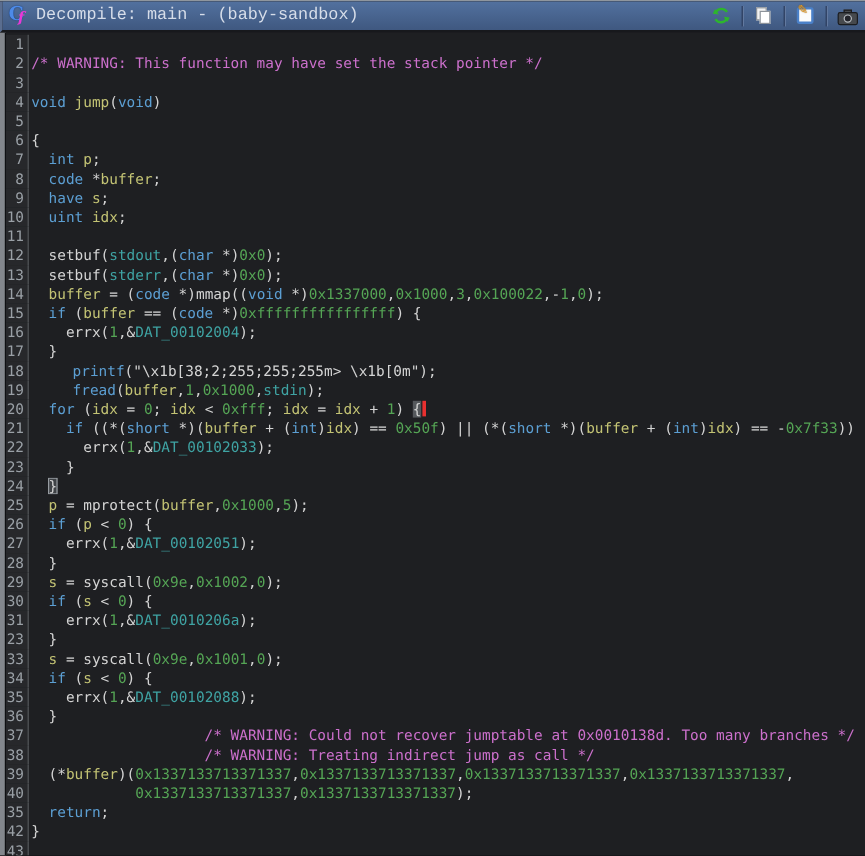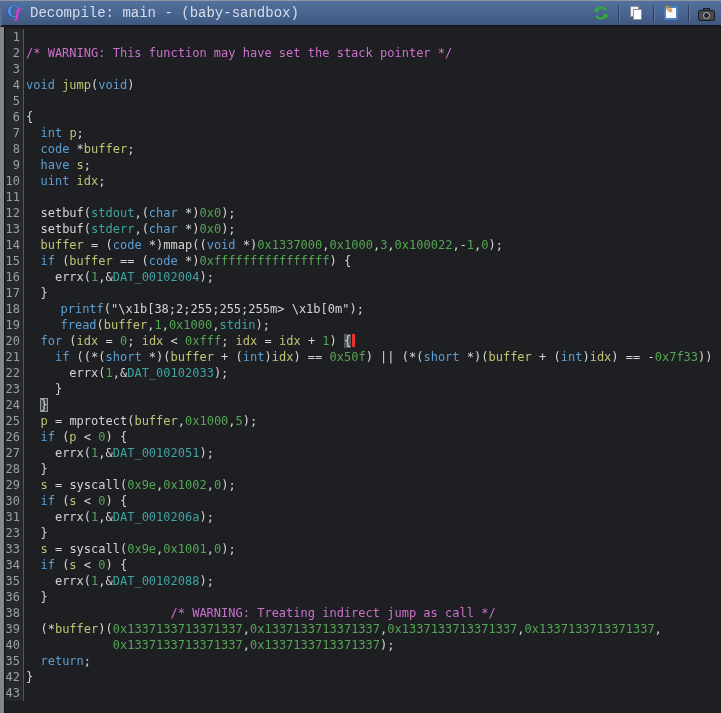--- a/index.html
+++ b/index.html
@@ -147,20 +147,21 @@
         <div class="line"><span class="ln">27</span><span class="code"><span class="seg-p">    </span><span class="seg-f">errx</span><span class="seg-p">(</span><span class="seg-n">1</span><span class="seg-p">,&amp;</span><span class="seg-g">DAT_00102051</span><span class="seg-p">);</span></span></div>
         <div class="line"><span class="ln">28</span><span class="code"><span class="seg-p">  }</span></span></div>
         <div class="line"><span class="ln">29</span><span class="code"><span class="seg-p">  </span><span class="seg-v">s</span><span class="seg-p"> = </span><span class="seg-f">syscall</span><span class="seg-p">(</span><span class="seg-n">0x9e</span><span class="seg-p">,</span><span class="seg-n">0x1002</span><span class="seg-p">,</span><span class="seg-n">0</span><span class="seg-p">);</span></span></div>
         <div class="line"><span class="ln">30</span><span class="code"><span class="seg-p">  </span><span class="seg-k">if</span><span class="seg-p"> (</span><span class="seg-v">s</span><span class="seg-p"> &lt; </span><span class="seg-n">0</span><span class="seg-p">) {</span></span></div>
         <div class="line"><span class="ln">31</span><span class="code"><span class="seg-p">    </span><span class="seg-f">errx</span><span class="seg-p">(</span><span class="seg-n">1</span><span class="seg-p">,&amp;</span><span class="seg-g">DAT_0010206a</span><span class="seg-p">);</span></span></div>
         <div class="line"><span class="ln">23</span><span class="code"><span class="seg-p">  }</span></span></div>
         <div class="line"><span class="ln">33</span><span class="code"><span class="seg-p">  </span><span class="seg-v">s</span><span class="seg-p"> = </span><span class="seg-f">syscall</span><span class="seg-p">(</span><span class="seg-n">0x9e</span><span class="seg-p">,</span><span class="seg-n">0x1001</span><span class="seg-p">,</span><span class="seg-n">0</span><span class="seg-p">);</span></span></div>
         <div class="line"><span class="ln">34</span><span class="code"><span class="seg-p">  </span><span class="seg-k">if</span><span class="seg-p"> (</span><span class="seg-v">s</span><span class="seg-p"> &lt; </span><span class="seg-n">0</span><span class="seg-p">) {</span></span></div>
         <div class="line"><span class="ln">35</span><span class="code"><span class="seg-p">    </span><span class="seg-f">errx</span><span class="seg-p">(</span><span class="seg-n">1</span><span class="seg-p">,&amp;</span><span class="seg-g">DAT_00102088</span><span class="seg-p">);</span></span></div>
         <div class="line"><span class="ln">36</span><span class="code"><span class="seg-p">  }</span></span></div>
+        <div class="line"><span class="ln">37</span><span class="code"><span class="seg-p">                    </span><span class="seg-c">/* WARNING: Could not recover jumptable at 0x0010138d. Too many branches */</span></span></div>
         <div class="line"><span class="ln">38</span><span class="code"><span class="seg-p">                    </span><span class="seg-c">/* WARNING: Treating indirect jump as call */</span></span></div>
         <div class="line"><span class="ln">39</span><span class="code"><span class="seg-p">  (*</span><span class="seg-v">buffer</span><span class="seg-p">)(</span><span class="seg-n">0x1337133713371337</span><span class="seg-p">,</span><span class="seg-n">0x1337133713371337</span><span class="seg-p">,</span><span class="seg-n">0x1337133713371337</span><span class="seg-p">,</span><span class="seg-n">0x1337133713371337</span><span class="seg-p">,</span></span></div>
         <div class="line"><span class="ln">40</span><span class="code"><span class="seg-p">            </span><span class="seg-n">0x1337133713371337</span><span class="seg-p">,</span><span class="seg-n">0x1337133713371337</span><span class="seg-p">);</span></span></div>
         <div class="line"><span class="ln">35</span><span class="code"><span class="seg-p">  </span><span class="seg-k">return</span><span class="seg-p">;</span></span></div>
         <div class="line"><span class="ln">42</span><span class="code"><span class="seg-p">}</span></span></div>
         <div class="line"><span class="ln">43</span><span class="code"></span></div>
       </div>
   </div>
 
 </div>

